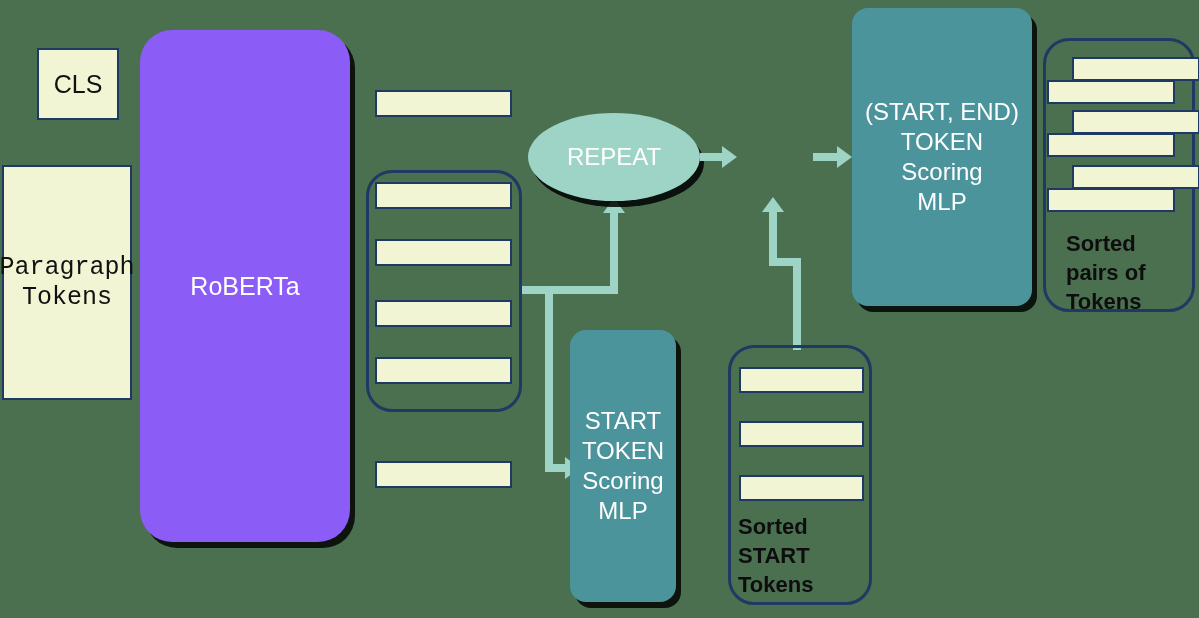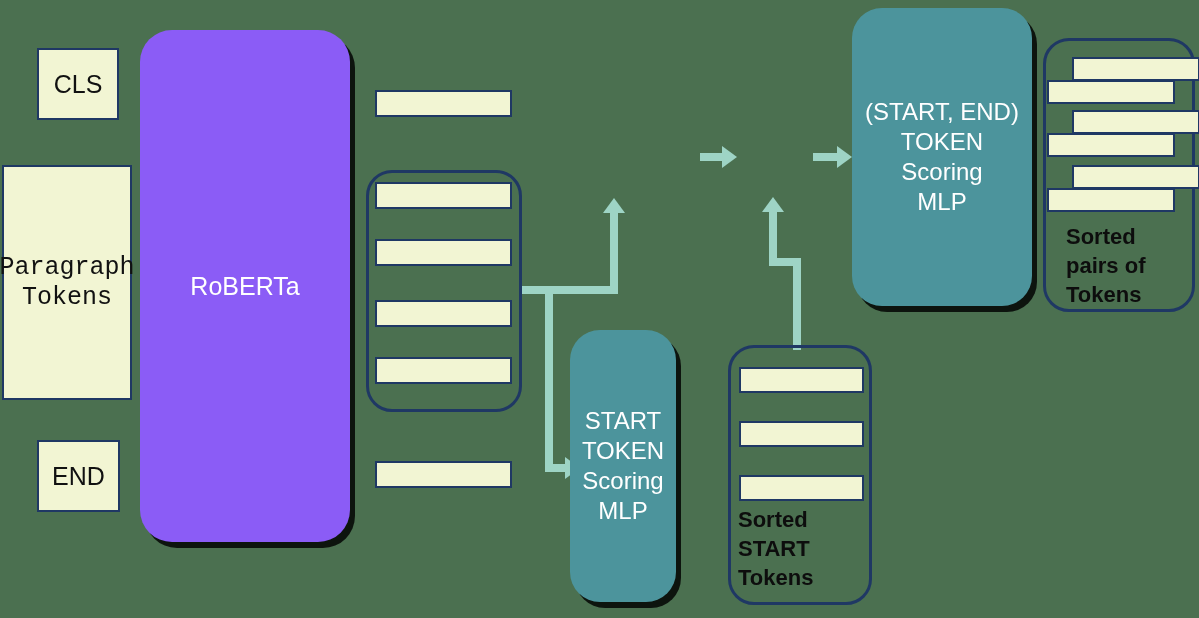--- a/index.html
+++ b/index.html
@@ -27,21 +27,21 @@
   .bigblue{
     background:#8b5cf6;
     border-radius:32px;
     box-shadow:5px 6px 0 rgba(0,0,0,.82);
     display:flex;align-items:center;justify-content:center;
     color:#fff;font-size:25px;text-align:center;
   }
 
   .tealbox{
     background:#4c949c;
-    border-radius:30px;
+    border-radius:16px;
     box-shadow:5px 6px 0 rgba(0,0,0,.82);
     display:flex;align-items:center;justify-content:center;
     color:#fff;font-size:24px;line-height:1.25;text-align:center;
   }
 
   .mint{
     background:#9ed4c5;
     box-shadow:4px 6px 0 rgba(0,0,0,.85);
     display:flex;align-items:center;justify-content:center;
     color:#fff;font-size:24px;text-align:center;
@@ -65,20 +65,21 @@
   }
 
   
   .caption{
     position:absolute;
     color:#0d0d0d;
     font-size:22px;
     font-weight:bold;
     line-height:1.32;
     white-space:pre-line;
+    margin-top:7px;
   }
 
   
   .seg{position:absolute;background:#9ed4c5;}
   .arrowhead{position:absolute;width:0;height:0;}
   .ah-right{border-top:11px solid transparent;border-bottom:11px solid transparent;border-left:15px solid #9ed4c5;}
   .ah-up{border-left:11px solid transparent;border-right:11px solid transparent;border-bottom:15px solid #9ed4c5;}
 </style>
 </head>
 <body>
@@ -87,23 +88,20 @@
 
   <div class="node cream sq" style="left:37px;top:48px;width:82px;height:72px;">
     <span>CLS</span>
   </div>
 
   <div class="node cream para" style="left:2px;top:165px;width:130px;height:235px;white-space:pre-line;font-family:Liberation Mono, monospace;">
     <span>Paragraph
 Tokens</span>
   </div>
 
-  <div class="node cream sq" style="left:37px;top:440px;width:83px;height:72px;">
-    <span>END</span>
-  </div>
 
   <div class="node bigblue" style="left:140px;top:30px;width:210px;height:512px;">
     <span>RoBERTa</span>
   </div>
 
   <div class="bar" style="left:375px;top:90px;width:137px;height:27px;"></div>
 
   <div class="node group" style="left:366px;top:170px;width:156px;height:242px;">
     <div class="bar" style="left:6px;top:9px;width:137px;height:27px;"></div>
     <div class="bar" style="left:6px;top:66px;width:137px;height:27px;"></div>
@@ -115,20 +113,23 @@
 
   <div class="seg" style="left:522px;top:286px;width:96px;height:8px;"></div>
 
   <div class="seg" style="left:610px;top:212px;width:8px;height:80px;"></div>
   <div class="arrowhead ah-up" style="left:603px;top:198px;"></div>
 
   <div class="seg" style="left:545px;top:286px;width:8px;height:186px;"></div>
   <div class="seg" style="left:545px;top:464px;width:27px;height:8px;"></div>
   <div class="arrowhead ah-right" style="left:565px;top:457px;"></div>
 
+  <div class="node mint ellipse" style="left:528px;top:113px;width:172px;height:88px;">
+    <span>REPEAT</span>
+  </div>
 
   <div class="seg" style="left:700px;top:153px;width:27px;height:8px;"></div>
   <div class="arrowhead ah-right" style="left:722px;top:146px;"></div>
 
 
   <div class="seg" style="left:813px;top:153px;width:28px;height:8px;"></div>
   <div class="arrowhead ah-right" style="left:837px;top:146px;"></div>
 
   <div class="seg" style="left:793px;top:258px;width:8px;height:92px;"></div>
   <div class="seg" style="left:769px;top:258px;width:32px;height:8px;"></div>

